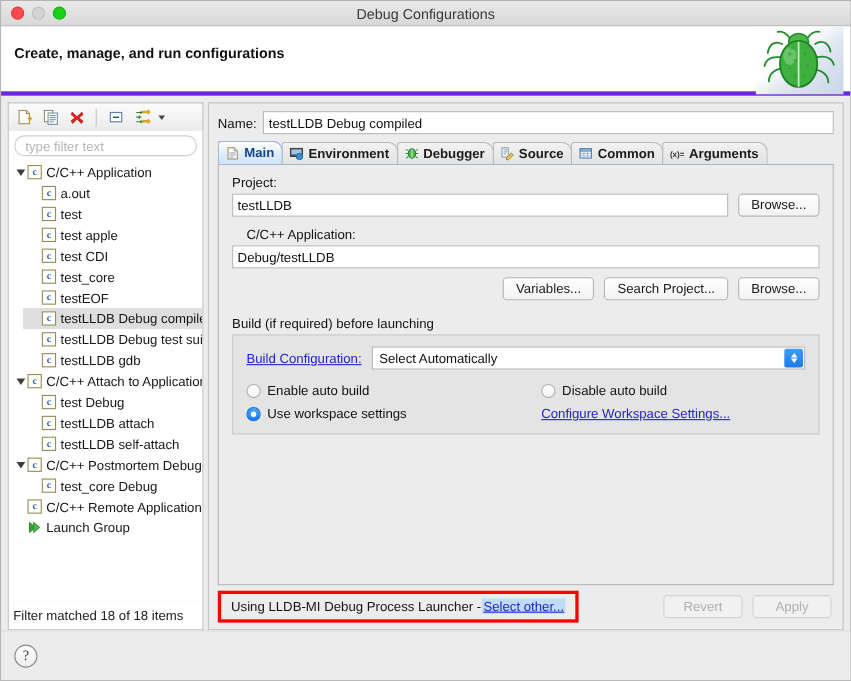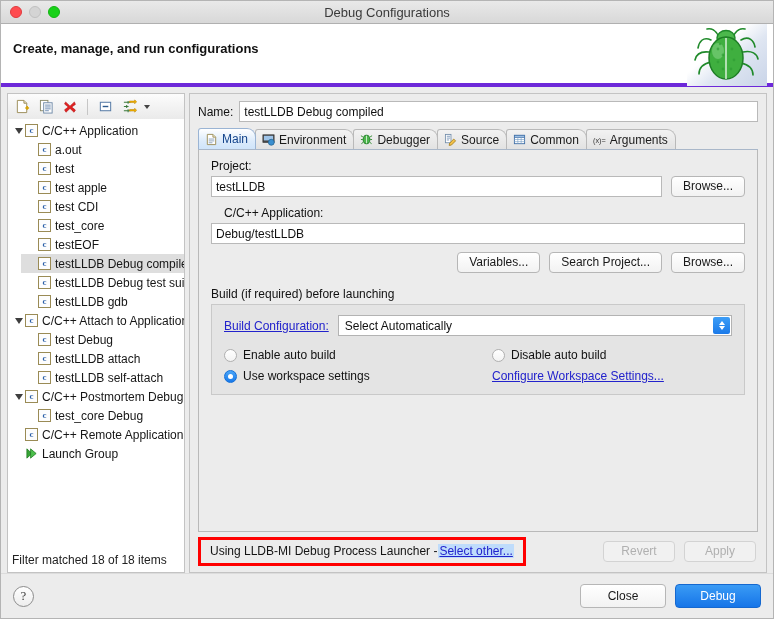--- a/index.html
+++ b/index.html
@@ -231,20 +231,21 @@
     display: flex; align-items: center; gap: 4px;
     padding: 0 7px 0 6px;
     font-size: 12px;
     color: #1b1b1b;
     background: linear-gradient(to bottom, #f2f2f2, #e2e2e2);
     border: 1px solid #b9b9b9;
     border-bottom: none;
     border-radius: 3px 9px 0 0;
     margin-right: -1px;
     white-space: nowrap;
+    font-weight: bold;
   }
   .tab.active {
     background: linear-gradient(to bottom, #ffffff 0%, #dcebfb 60%, #cfe4fa 100%);
     color: #15458c;
     border-color: #9ab4d4;
     height: 21px;
     z-index: 3;
   }
   .tab-icon { width: 13px; height: 13px; flex: 0 0 13px; display: block; }
 
@@ -474,20 +475,23 @@
               <path d="M2 3.5h7M2 8h5M2 12.5h7"></path>
               <path d="M6.5 2v3M5 6.5v3M6.5 11v3"></path>
             </g>
             <path d="M8 2.2 L13.5 2.2 L13.5 0.9 L15.6 3 L13.5 5.1 L13.5 3.8 L8 3.8Z" fill="#f5b400" stroke="#b98200" stroke-width="0.6"></path>
             <path d="M8 11.2 L13.5 11.2 L13.5 9.9 L15.6 12 L13.5 14.1 L13.5 12.8 L8 12.8Z" fill="#f5b400" stroke="#b98200" stroke-width="0.6"></path>
           </svg>
         </div>
         <div class="tb-caret"></div>
       </div>
 
+      <div class="filter-row">
+        <input class="filter-input" type="text" value="" placeholder="type filter text" style="">
+      </div>
 
       <div class="tree" id="tree-container">
           <div class="tree-row">
             <span class="tw">
               <i></i>
             </span>
             <span class="c-icon">c</span>
             <span class="tree-label">C/C++ Application</span>
           </div>
           <div class="tree-row indent-1">
@@ -725,18 +729,14 @@
         <div class="status-actions">
           <button class="btn disabled">Revert</button>
           <button class="btn disabled">Apply</button>
         </div>
       </div>
     </div>
   </div>
 
   <div class="footer">
     <div class="help-btn">?</div>
-    <div class="footer-actions">
-      <button class="btn">Close</button>
-      <button class="btn primary">Debug</button>
-    </div>
   </div>
 </div>
 
 </body></html>

